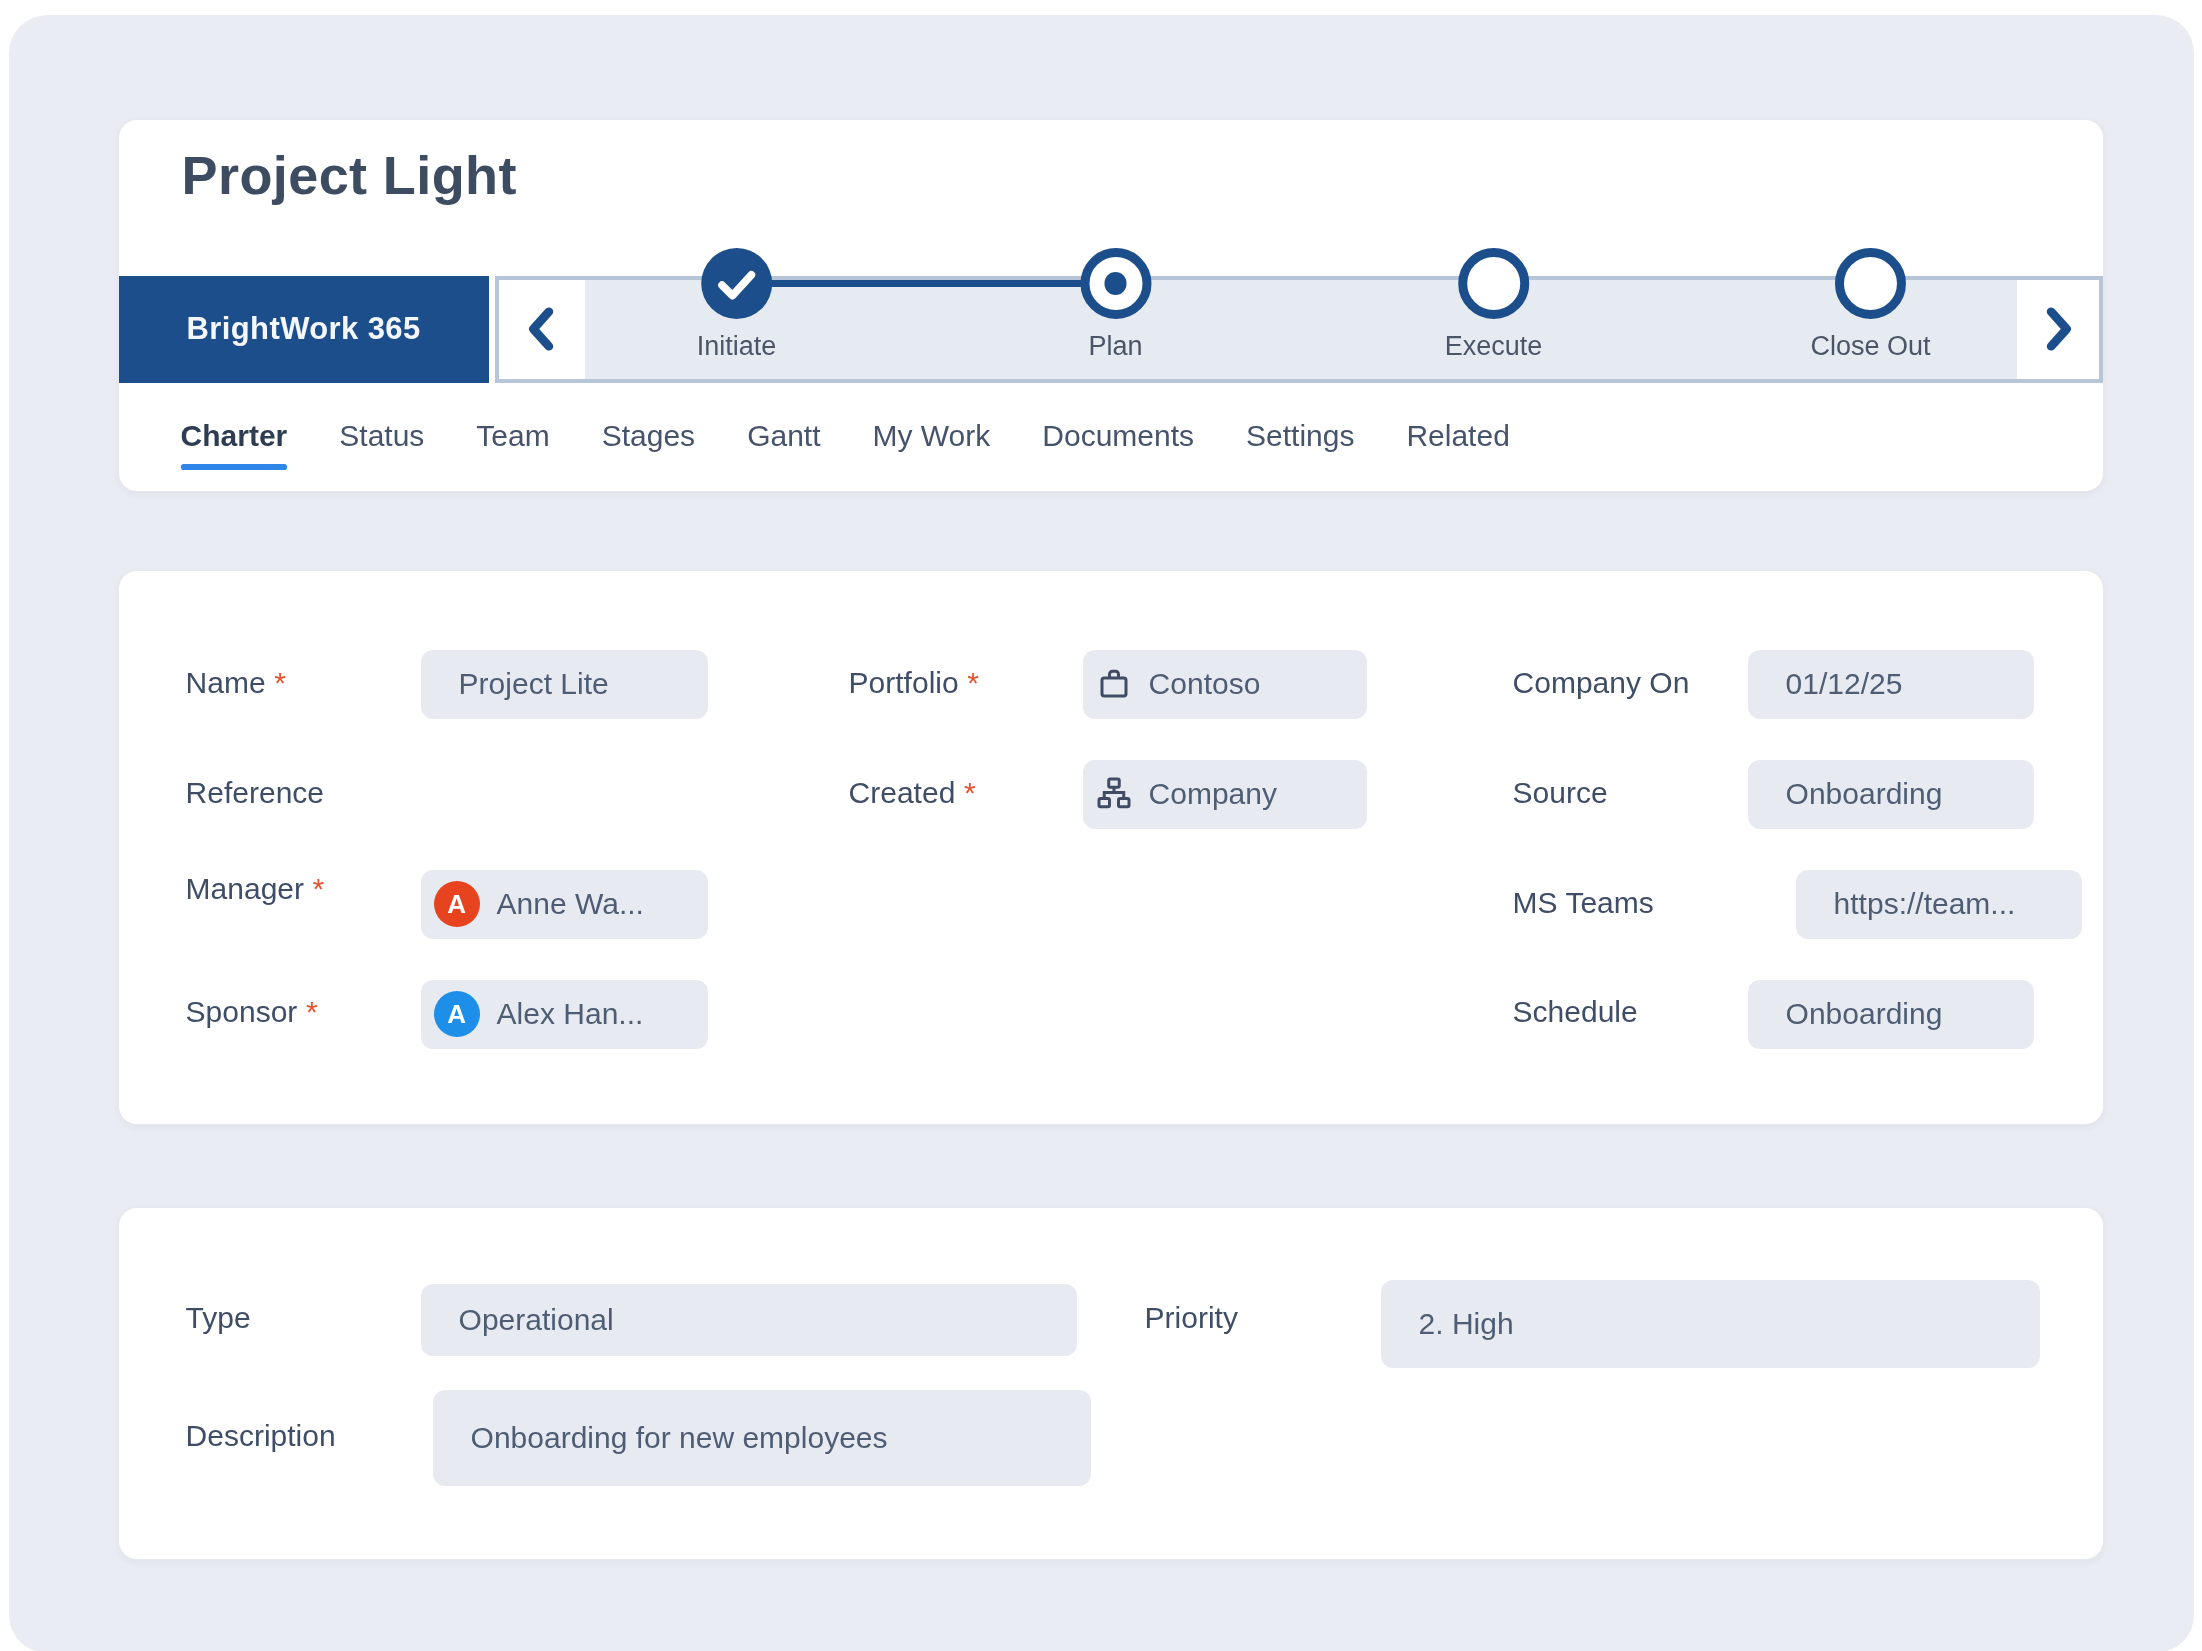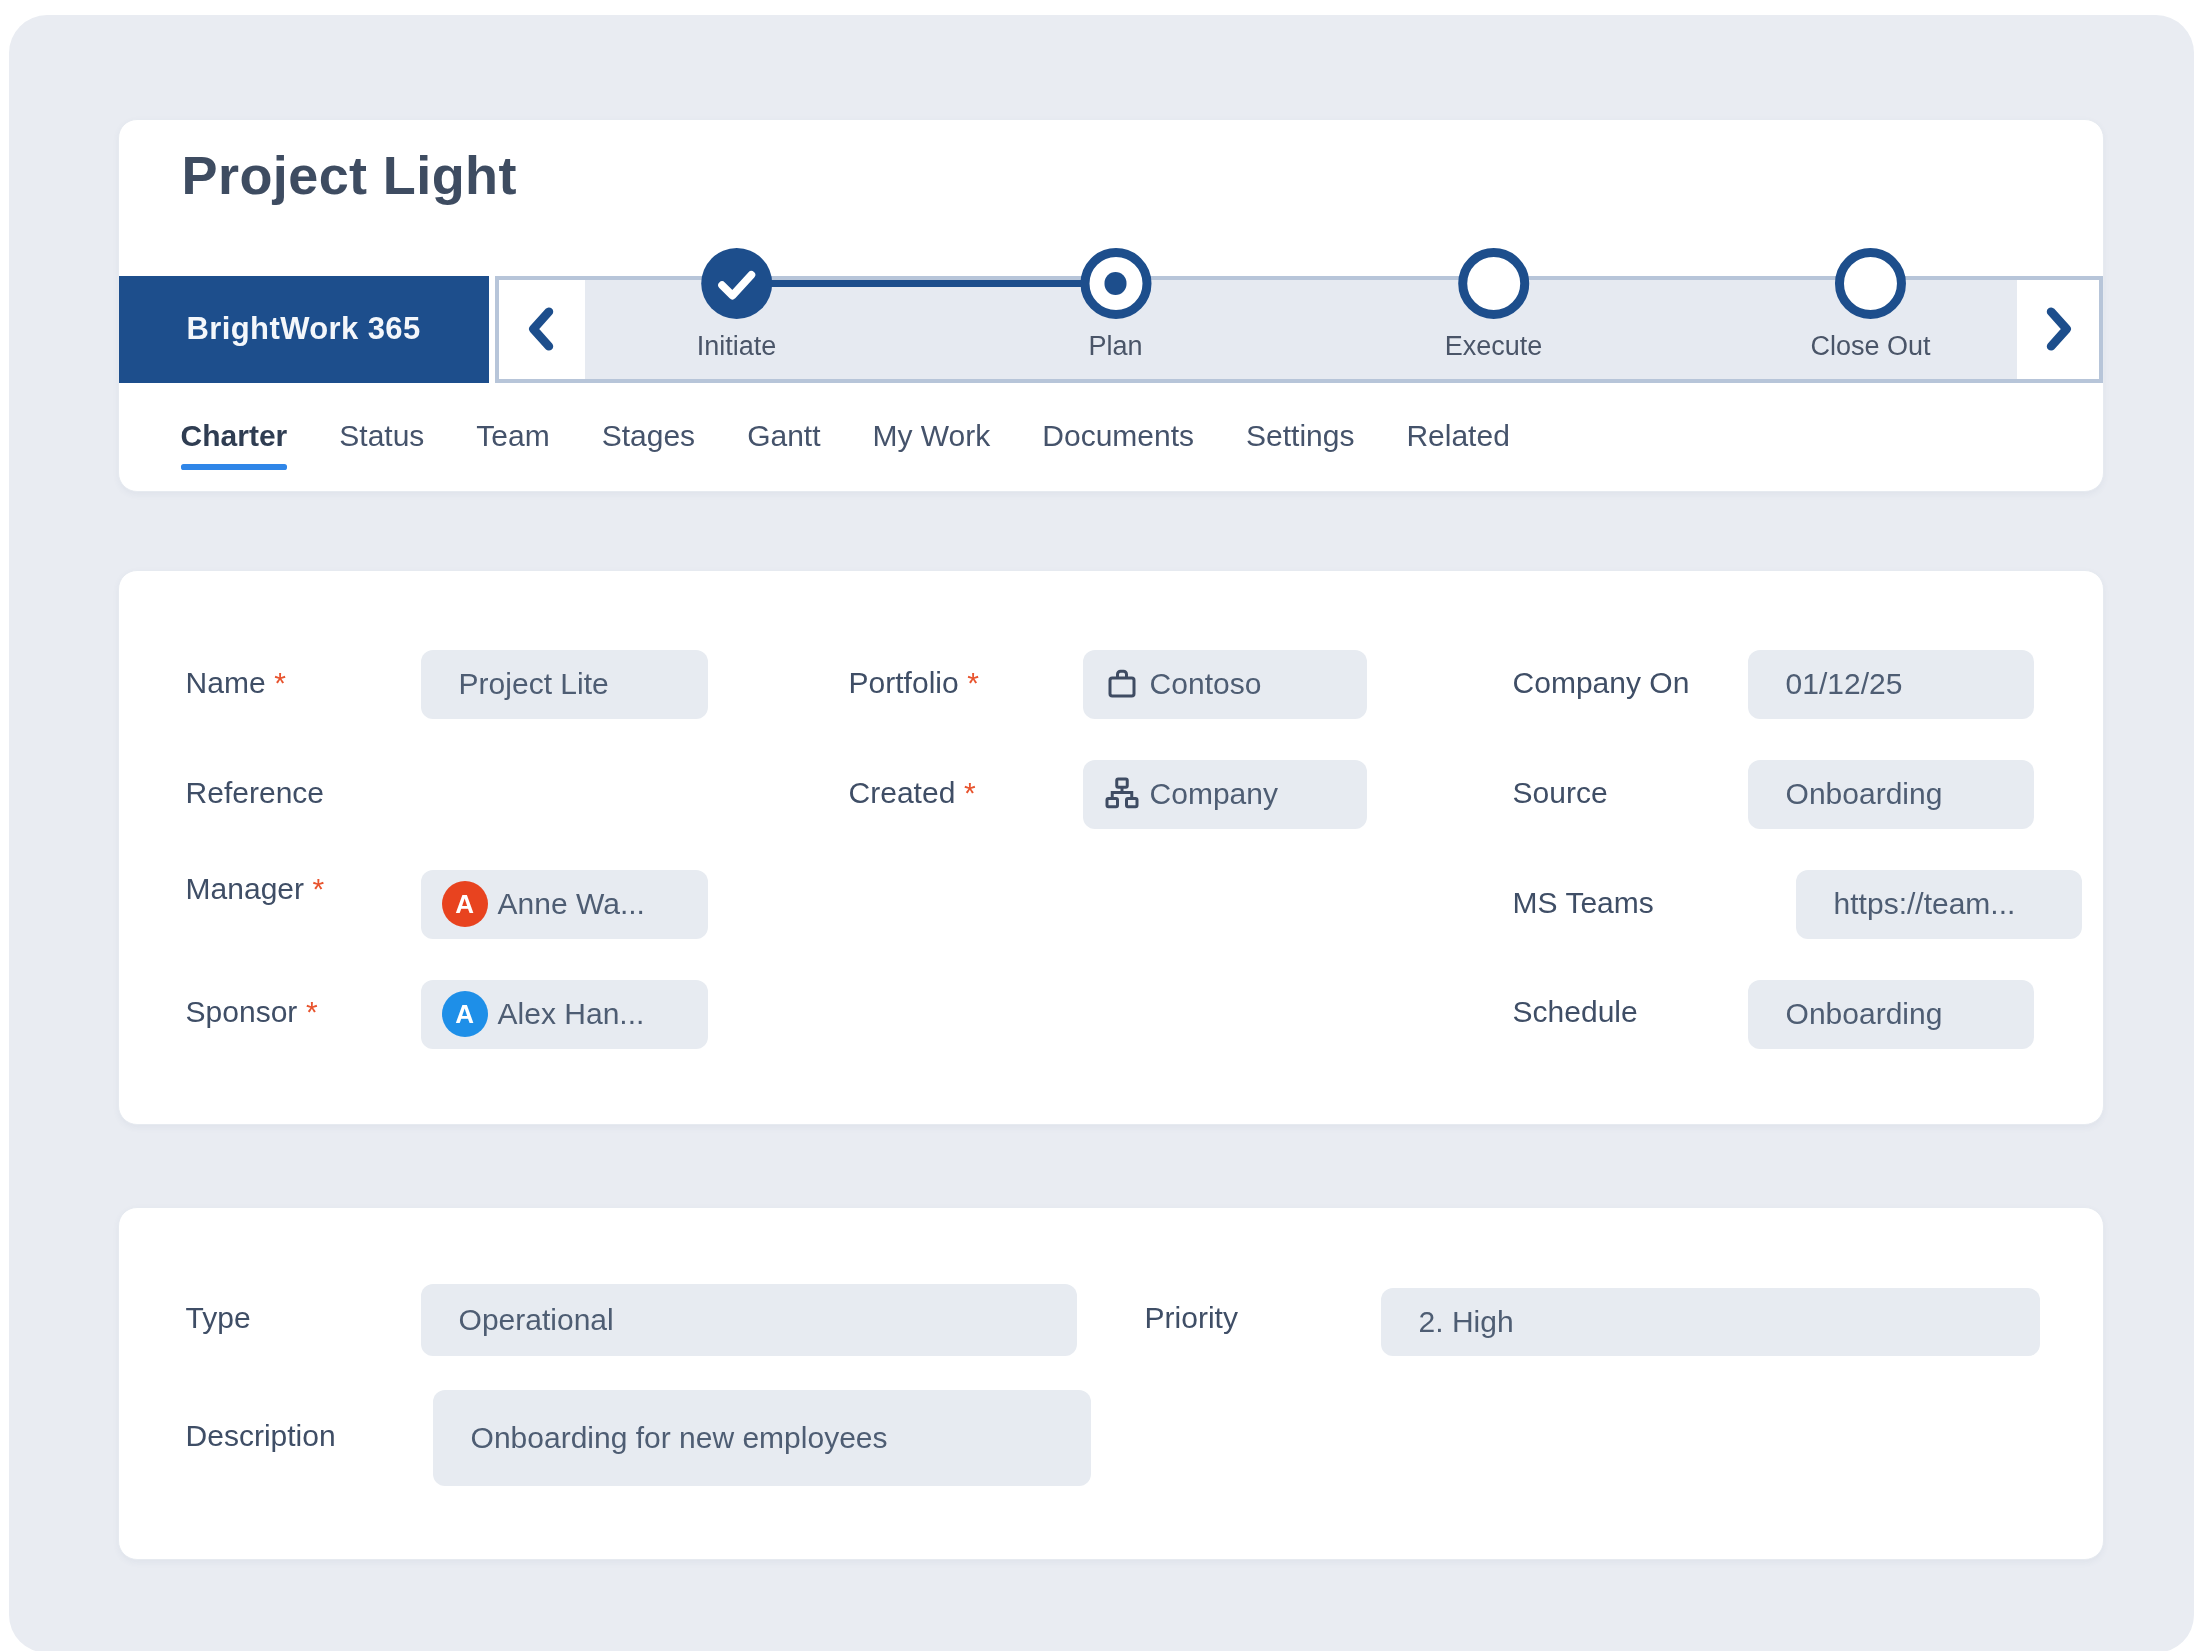--- a/index.html
+++ b/index.html
@@ -43,21 +43,21 @@
   .tab.active .tab-underline{background:#2f86e8;}
 
   
   .form-card{left:109px;top:555px;width:1986px;height:555px;}
   .details-card{left:109px;top:1192px;width:1986px;height:353px;}
   .flabel{position:absolute;font-size:30px;color:#3f4e66;white-space:nowrap;}
   .req{color:#e8542e;margin-left:8.6px;}
   .pill{position:absolute;height:69px;background:#e7ebf1;border-radius:12px;display:flex;
         align-items:center;padding:0 24px 0 38px;box-sizing:border-box;font-size:30px;
         color:#4e5d73;white-space:nowrap;overflow:hidden;cursor:pointer;}
-  .pill.with-icon{padding-left:21px;gap:10px;}
+  .pill.with-icon{padding-left:13px;gap:17px;}
   .avatar{width:46px;height:46px;border-radius:50%;color:#ffffff;font-size:26px;font-weight:700;
           display:flex;align-items:center;justify-content:center;flex:0 0 auto;}
   .avatar.orange{background:#e8431f;}
   .avatar.blue{background:#1e8fe8;}
   .pill svg{flex:0 0 auto;}
 </style>
 </head>
 <body>
 
 <div class="page">
@@ -239,21 +239,21 @@
       <div class="flabel" style="left:67px;top:93px">
         <span>Type</span>
       </div>
       <div class="pill" style="left:302px;top:76px;width:656px;height:72px">
         <span>Operational</span>
       </div>
 
       <div class="flabel" style="left:1026px;top:93px">
         <span>Priority</span>
       </div>
-      <div class="pill" style="left:1262px;top:80px;width:659px;height:68px">
+      <div class="pill" style="left:1262px;top:72px;width:659px;height:88px">
         <span>2. High</span>
       </div>
 
       <div class="flabel" style="left:67px;top:211px">
         <span>Description</span>
       </div>
       <div class="pill" style="left:314px;top:182px;width:658px;height:96px">
         <span>Onboarding for new employees</span>
       </div>
     </section>

